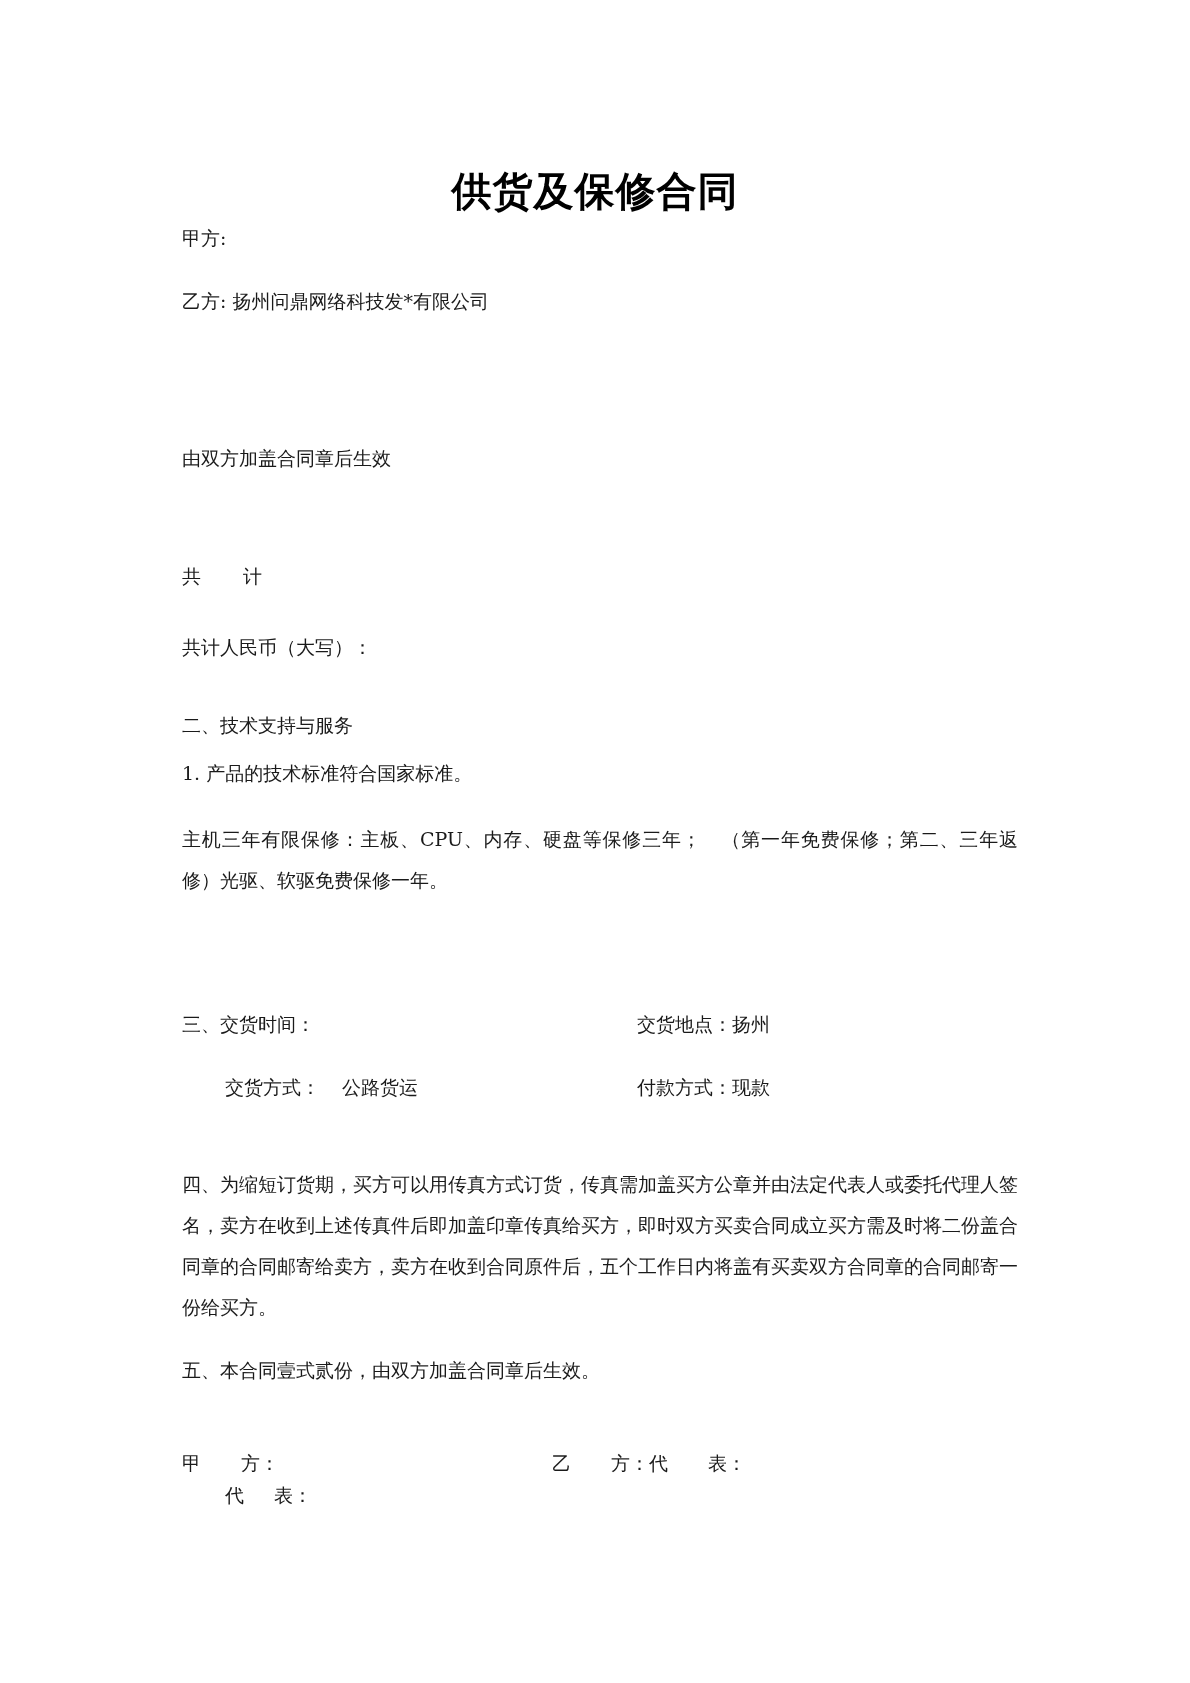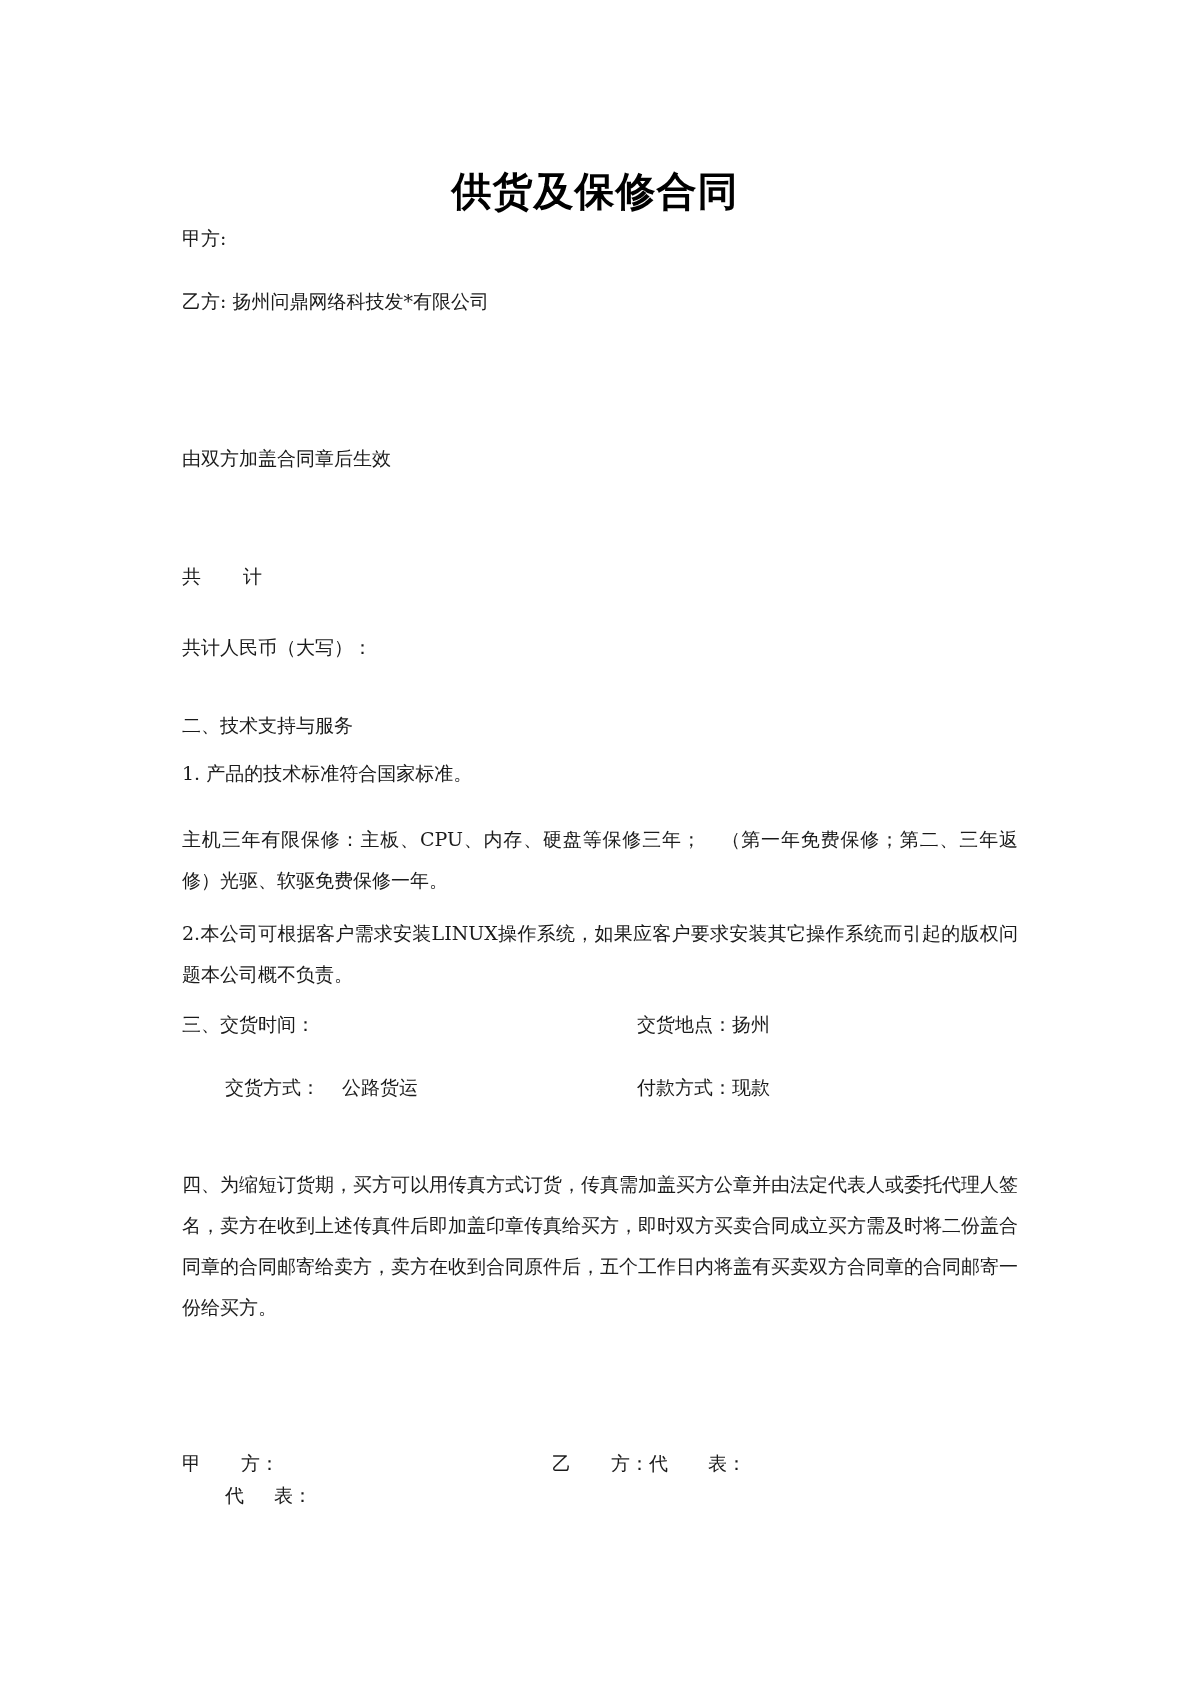--- a/index.html
+++ b/index.html
@@ -34,32 +34,32 @@
   </div>
 
   <div class="line" style="top:636px;">共计人民币（大写）：</div>
 
   <div class="line" style="top:714px;">二、技术支持与服务</div>
 
   <div class="line" style="top:762px;">1. 产品的技术标准符合国家标准。</div>
 
   <div class="para" style="top:819px;">主机三年有限保修：主板、CPU、内存、硬盘等保修三年；　（第一年免费保修；第二、三年返修）光驱、软驱免费保修一年。</div>
 
-  <div class="para" style="top:913px;">2.本公司可根据客户需求安装LINUX操作系统，如果应客户要求安装其它操作系统而引起的版权问题本公司概不负责。</div>
 
   <div class="line" style="top:1013px;">三、交货时间：</div>
   <div class="line" style="top:1013px; left:637px;">交货地点：扬州</div>
 
   <div class="line" style="top:1076px; left:225px;">
     <span>交货方式：</span><span class="gap" style="width:22px;"></span><span>公路货运</span>
   </div>
   <div class="line" style="top:1076px; left:637px;">付款方式：现款</div>
 
   <div class="para" style="top:1164px;">四、为缩短订货期，买方可以用传真方式订货，传真需加盖买方公章并由法定代表人或委托代理人签名，卖方在收到上述传真件后即加盖印章传真给买方，即时双方买卖合同成立买方需及时将二份盖合同章的合同邮寄给卖方，卖方在收到合同原件后，五个工作日内将盖有买卖双方合同章的合同邮寄一份给买方。</div>
 
+  <div class="line" style="top:1359px;">五、本合同壹式贰份，由双方加盖合同章后生效。</div>
 
   <div class="line" style="top:1452px;">
     <span>甲</span><span class="gap" style="width:40px;"></span><span>方：</span>
   </div>
 
   <div class="line" style="top:1452px; left:552px;">
     <span>乙</span><span class="gap" style="width:40px;"></span><span>方：代</span><span class="gap" style="width:40px;"></span><span>表：</span>
   </div>
 
   <div class="line" style="top:1484px; left:225px;">

